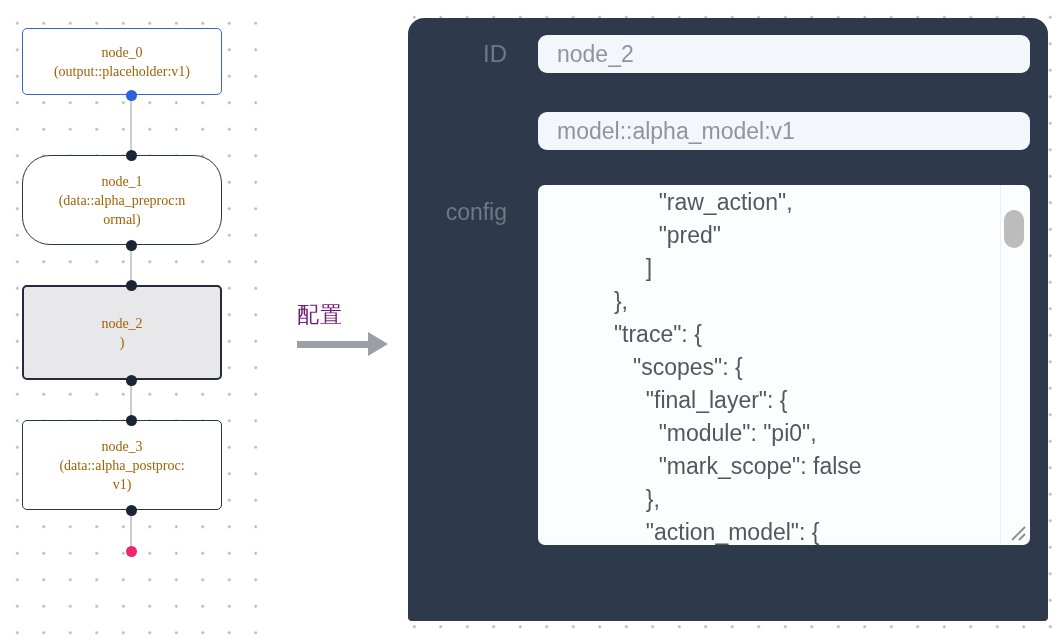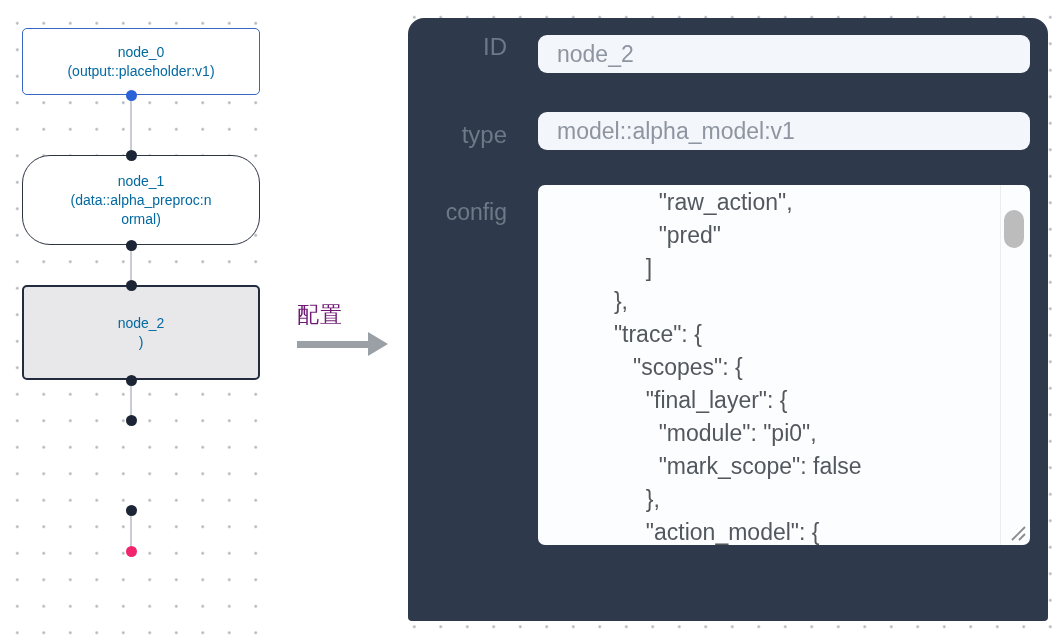--- a/index.html
+++ b/index.html
@@ -8,24 +8,24 @@
   .page { position:relative; width:1062px; height:643px; }
 
   
   .dots { position:absolute; top:0; height:643px;
           background-image:radial-gradient(circle,#b4b8bf 1.3px,transparent 1.45px);
           background-size:26.5px 26.5px; }
   #left-canvas  { left:0;   width:278px; background-position:4px 10px; }
   #right-canvas { left:394px; width:668px; background-position:7px 4px; }
 
   
-  .node { position:absolute; left:22px; width:238px; background:#ffffff;
+  .node { position:absolute; left:22px; width:200px; background:#ffffff;
           border:1.6px solid #2d3442; border-radius:5px;
           display:flex; flex-direction:column; align-items:center; justify-content:center;
-          font-size:14px; line-height:19px; color:#0369a1; text-align:center; z-index:2; }
+          font-size:14px; line-height:19px; color:#a16207; text-align:center; z-index:2;font-family:Liberation Serif, serif; }
   #node0 { top:28px;  height:67px; border-color:#3566c8; }
   #node1 { top:155px; height:90px;border-radius:28px; }
   #node2 { top:285px; height:95px; background:#e8e8ea; border-width:2.6px; border-color:#232c3e; }
   #node3 { top:420px; height:90px; }
   #node4 { top:551px; height:69px; border-color:#ee2e70; }
 
   .edge { position:absolute; left:130px; width:1.6px; background:#c9ccd1; z-index:1; }
   #edge0 { top:95px;  height:60px; }
   #edge1 { top:245px; height:40px; }
   #edge2 { top:380px; height:40px; }
@@ -43,21 +43,21 @@
   #cfg-arrow .shaft { position:absolute; left:0; top:9px; width:72px; height:6.5px; background:#9aa0a5; }
   #cfg-arrow .head  { position:absolute; left:71px; top:0; width:0; height:0;
                       border-top:12px solid transparent; border-bottom:12px solid transparent;
                       border-left:20px solid #9aa0a5; }
 
   
   #panel { position:absolute; left:408px; top:18px; width:640px; height:603px;
            background:#2e3a4b; border-radius:16px 16px 4px 4px; z-index:5; }
   .fld-label { position:absolute; left:0; width:99px; text-align:right;
                color:#6e7987; font-size:24px; }
-  #lbl-id     { top:15px; }
+  #lbl-id     { top:22px; }
   #lbl-type   { top:103px; }
   #lbl-config { top:181px; font-size:23px; }
 
   .fld-input { position:absolute; left:130px; width:492px; height:38px;
                background:#f3f6fa; border:none; outline:none; border-radius:9px;
                font-family:inherit; font-size:23px; color:#8e95a0; padding:0 14px 0 19px; }
   #inp-id   { top:17px; }
   #inp-type { top:94px; }
 
   #config-editor { position:absolute; left:130px; top:167px; width:492px; height:360px;
@@ -92,20 +92,25 @@
     </div>
     <div class="node" id="node1">
       <div>node_1</div>
       <div>(data::alpha_preproc:n</div>
       <div>ormal)</div>
     </div>
     <div class="node" id="node2">
       <div>node_2</div>
       <div>)</div>
     </div>
+    <div class="node" id="node3">
+      <div>node_3</div>
+      <div>(data::alpha_postproc:</div>
+      <div>v1)</div>
+    </div>
 
     <div class="port blue" style="top:89.5px"></div>
     <div class="port" style="top:149.5px"></div>
     <div class="port" style="top:239.5px"></div>
     <div class="port" style="top:279.5px"></div>
     <div class="port" style="top:374.5px"></div>
     <div class="port" style="top:414.5px"></div>
     <div class="port" style="top:504.5px"></div>
     <div class="port pink" style="top:545.5px"></div>
   </div>
@@ -115,21 +120,20 @@
     <div class="shaft"></div>
     <div class="head"></div>
   </div>
 
   <div class="dots" id="right-canvas"></div>
 
   <div id="panel">
     <div class="fld-label" id="lbl-id">ID</div>
     <input class="fld-input" id="inp-id" type="text" value="node_2" style="">
 
-    <div class="fld-label" id="lbl-type">type</div>
     <input class="fld-input" id="inp-type" type="text" value="model::alpha_model:v1" style="">
 
     <div class="fld-label" id="lbl-config">config</div>
     <div id="config-editor">
       <div id="config-text">                 "raw_action",
                  "pred"
                ]
           },
           "trace": {
              "scopes": {

